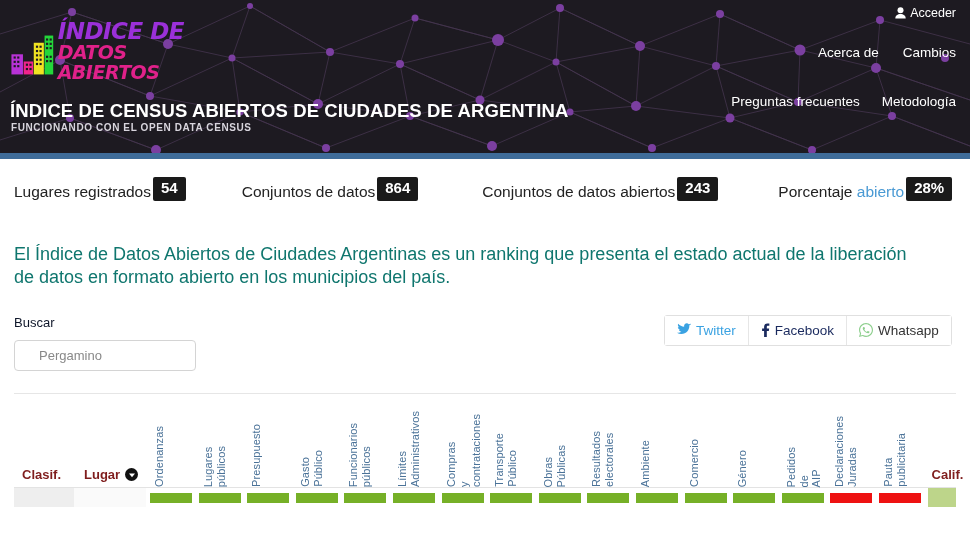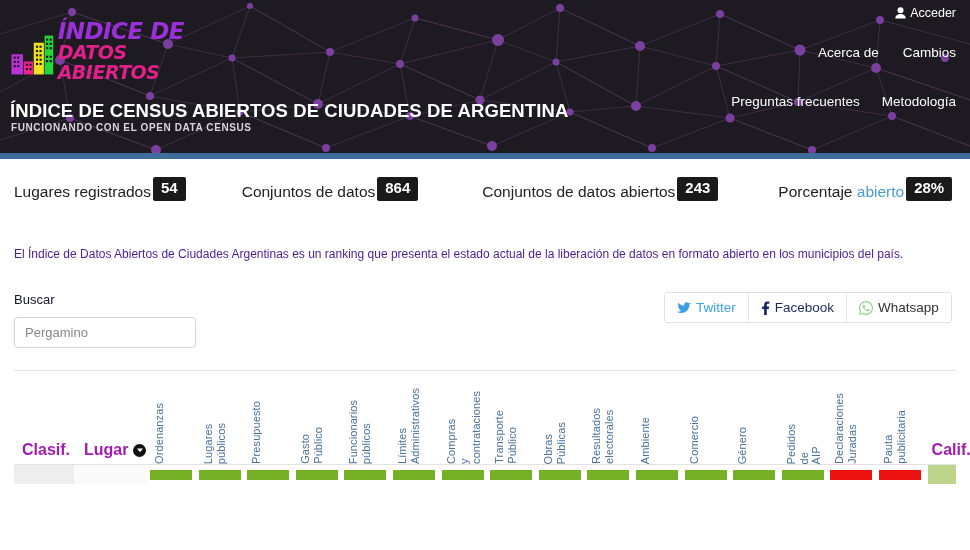--- a/index.html
+++ b/index.html
@@ -91,43 +91,43 @@
     background: #1a1a1a; color: #ffffff;
     font-size: 15px; font-weight: bold;
     padding: 3px 8px 4px; border-radius: 2px;
     line-height: 1.1;
   }
   .sp1 { width: 56px; } .sp2 { width: 64px; } .sp3 { width: 60px; }
 
   
   .intro {
     margin: 24px 14px 0;
-    font-size: 12px; line-height: 23px;
-    color: #4c1d95; max-width: 900px;
+    font-size: 18px; line-height: 23px;
+    color: #0f766e; max-width: 900px;
   }
 
   
   .tools {
     display: flex; margin: 26px 14px 0; align-items: flex-start;
   }
   .tool-left { width: 650px; }
   .tool-right { width: 292px; }
   .tool-h { font-size: 13px; font-weight: normal; color: #0f172a; margin-bottom: 10px; }
   .search-box {
     width: 182px; height: 31px;
     border: 1px solid #d4d4d4; border-radius: 4px;
-    background: #fff; padding: 0 10px;
+    background: #fff; padding: 0 24px;
     font-size: 13px; color: #555;
     font-family: "Liberation Sans", sans-serif;
     display: flex; align-items: center;
   }
   .search-box::placeholder { color: #888; }
   .share-group { display: inline-flex; border: 1px solid #e0e0e0; border-radius: 3px; background: #fff; }
   .share-btn {
-    display: flex; align-items: center; gap: 5px;
+    display: flex; align-items: flex-start; gap: 5px;
     padding: 7px 12px; font-size: 13.5px;
     border-right: 1px solid #e6e6e6; cursor: pointer; background: #fff;
   }
   .share-btn:last-child { border-right: none; }
   .tw { color: #3aa2e2; } .fb { color: #1a2a5e; } .wa { color: #333; }
 
   .hr {
     margin: 22px 14px 0; height: 1px; background: #e6e6e6;
   }
 
@@ -137,21 +137,21 @@
   .vcol {
     position: absolute; bottom: 0;
     writing-mode: vertical-rl; transform: rotate(180deg);
     font-size: 11px; color: #4a7298;
     line-height: 12.5px; white-space: nowrap;
     letter-spacing: 0.1px;
   }
   .vcol .seg { display: block; }
   .hcol {
     position: absolute; bottom: 5px;
-    font-size: 16px; font-weight: bold; color: #a21caf;
+    font-size: 13px; font-weight: bold; color: #7f1d1d;
     white-space: nowrap;
     display: flex; align-items: center; gap: 5px;
   }
   .sort-ico {
     width: 13px; height: 13px; border-radius: 50%;
     background: #111; display: inline-flex;
     align-items: center; justify-content: center;
   }
   .sort-ico svg { display: block; }
 

